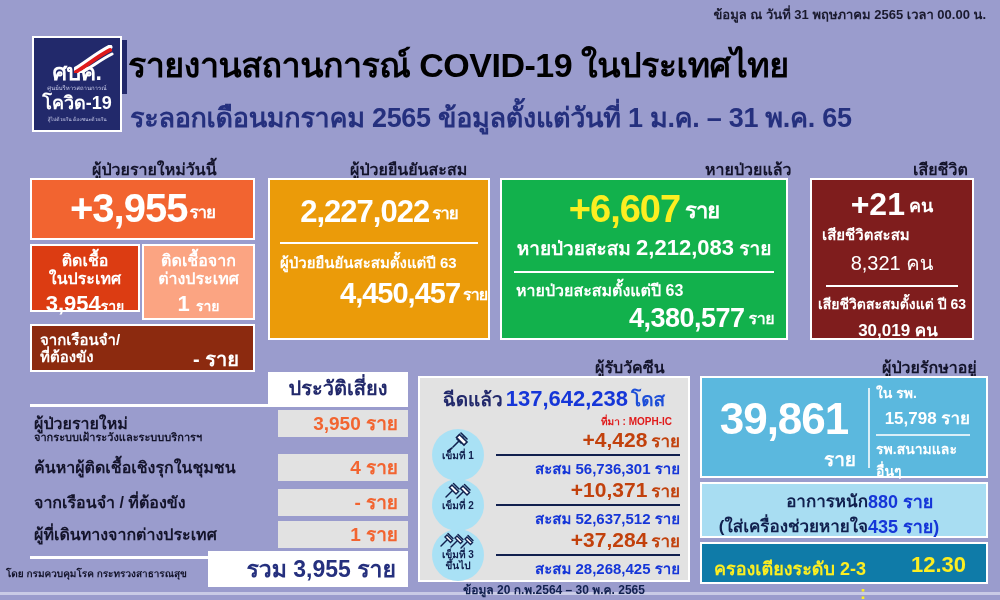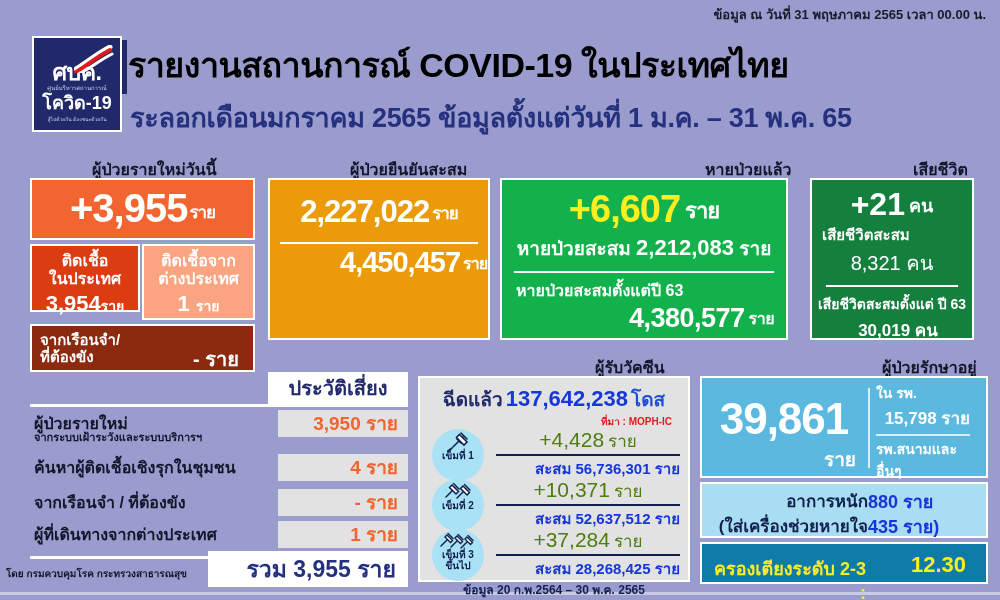--- a/index.html
+++ b/index.html
@@ -82,21 +82,21 @@
   #p-rec .big { text-align:center; color:#fcee21; font-size:38px; font-weight:800; margin-top:8px; letter-spacing:-1px;}
   #p-rec .big .unit { color:#fff; font-size:22px; font-weight:700; vertical-align:4px; margin-left:5px;}
   #p-rec .row2 { color:#fff; text-align:center; font-size:19px; font-weight:700; margin-top:2px; }
   #p-rec .row2 .n { font-size:22px; font-weight:800; }
   #p-rec hr { border:0; border-top:2px solid #fff; margin:8px 12px 0 12px; }
   #p-rec .lbl { color:#fff; font-size:16px; font-weight:700; margin:5px 0 0 14px; }
   #p-rec .big2 { text-align:right; color:#fff; font-size:27px; font-weight:800; margin:0 12px 0 0; letter-spacing:-0.5px;}
   #p-rec .big2 .unit { font-size:16px; font-weight:700; vertical-align:3px; margin-left:4px;}
 
   
-  #p-dth { left: 810px; top: 178px; width: 164px; height: 162px; background: #15803d; }
+  #p-dth { left: 810px; top: 178px; width: 164px; height: 162px; background: #7f1d1d; }
   #p-dth .big { text-align:center; color:#fff; font-size:32px; font-weight:800; margin-top:6px; }
   #p-dth .big .unit { font-size:18px; font-weight:700; vertical-align:3px; margin-left:4px;}
   #p-dth .lbl { color:#fff; font-size:15px; font-weight:700; margin:0 0 0 10px; }
   #p-dth .v  { color:#fff; font-size:20px; font-weight:400; text-align:center; margin-top:0px; }
   #p-dth hr { border:0; border-top:2px solid #fff; margin:6px 14px 0 14px; }
   #p-dth .lbl2 { color:#fff; font-size:14px; font-weight:700; text-align:center; margin-top:6px; }
   #p-dth .v2  { color:#fff; font-size:17px; font-weight:800; text-align:center; margin-top:1px;padding-left:12px; }
 
   
   #risk-title {
@@ -132,21 +132,21 @@
   #p-vac .hdr .c { color:#1d4ed8; font-size:19px; font-weight:800; }
   #p-vac .src { text-align:right; color:#e01b1b; font-size:10px; font-weight:800; margin:0 16px 0 0; }
   .vrow { position:relative; height:50px; }
   .vcircle {
     position:absolute; left:12px; top:0; width:52px; height:52px; border-radius:50%;
     background:#a9e1f5; display:flex; flex-direction:column; align-items:center; justify-content:flex-start;
   }
   .vcircle svg { margin-top:3px; }
   .vcircle .cl { color:#11204e; font-size:10px; font-weight:800; line-height:1.05; text-align:center; margin-top:-1px;}
   .vnums { position:absolute; left:76px; right:8px; top:-2px; }
-  .vnums .plus { color:#4d7c0f; font-size:21px; font-weight:400; text-align:center; }
+  .vnums .plus { color:#c2410c; font-size:21px; font-weight:700; text-align:right; }
   .vnums .plus .u { font-size:17px; margin-left:4px; }
   .vnums hr { border:0; border-top:2px solid #11204e; margin:0; }
   .vnums .cum { color:#1536d8; font-size:15px; font-weight:800; text-align:right; margin-top:1px; }
   #p-vac .foot { text-align:center; color:#11204e; font-size:12px; font-weight:800; margin-top:1px; }
 
   
   #p-tre { left: 700px; top: 376px; width: 288px; height: 102px; background: #5bb8de; }
   #p-tre .left { position:absolute; left:0; top:0; width:164px; height:100%; }
   #p-tre .num { color:#fff; font-size:44px; font-weight:800; text-align:center; margin-top:16px; letter-spacing:-1px;}
   #p-tre .u { color:#fff; font-size:19px; font-weight:800; text-align:right; margin:0 10px 0 0; }
@@ -219,20 +219,21 @@
     <div class="t">
       <div>จากเรือนจำ/</div>
       <div>ที่ต้องขัง</div>
     </div>
     <div class="v">-  ราย</div>
   </div>
 
   <div class="panel" id="p-cum">
     <div class="big"><span>2,227,022</span><span class="unit">ราย</span></div>
     <hr>
+    <div class="lbl">ผู้ป่วยยืนยันสะสมตั้งแต่ปี 63</div>
     <div class="big2"><span>4,450,457</span><span class="unit">ราย</span></div>
   </div>
 
   <div class="panel" id="p-rec">
     <div class="big"><span>+6,607</span><span class="unit">ราย</span></div>
     <div class="row2"><span>หายป่วยสะสม</span> <span class="n">2,212,083</span> <span>ราย</span></div>
     <hr>
     <div class="lbl">หายป่วยสะสมตั้งแต่ปี 63</div>
     <div class="big2"><span>4,380,577</span><span class="unit">ราย</span></div>
   </div>

